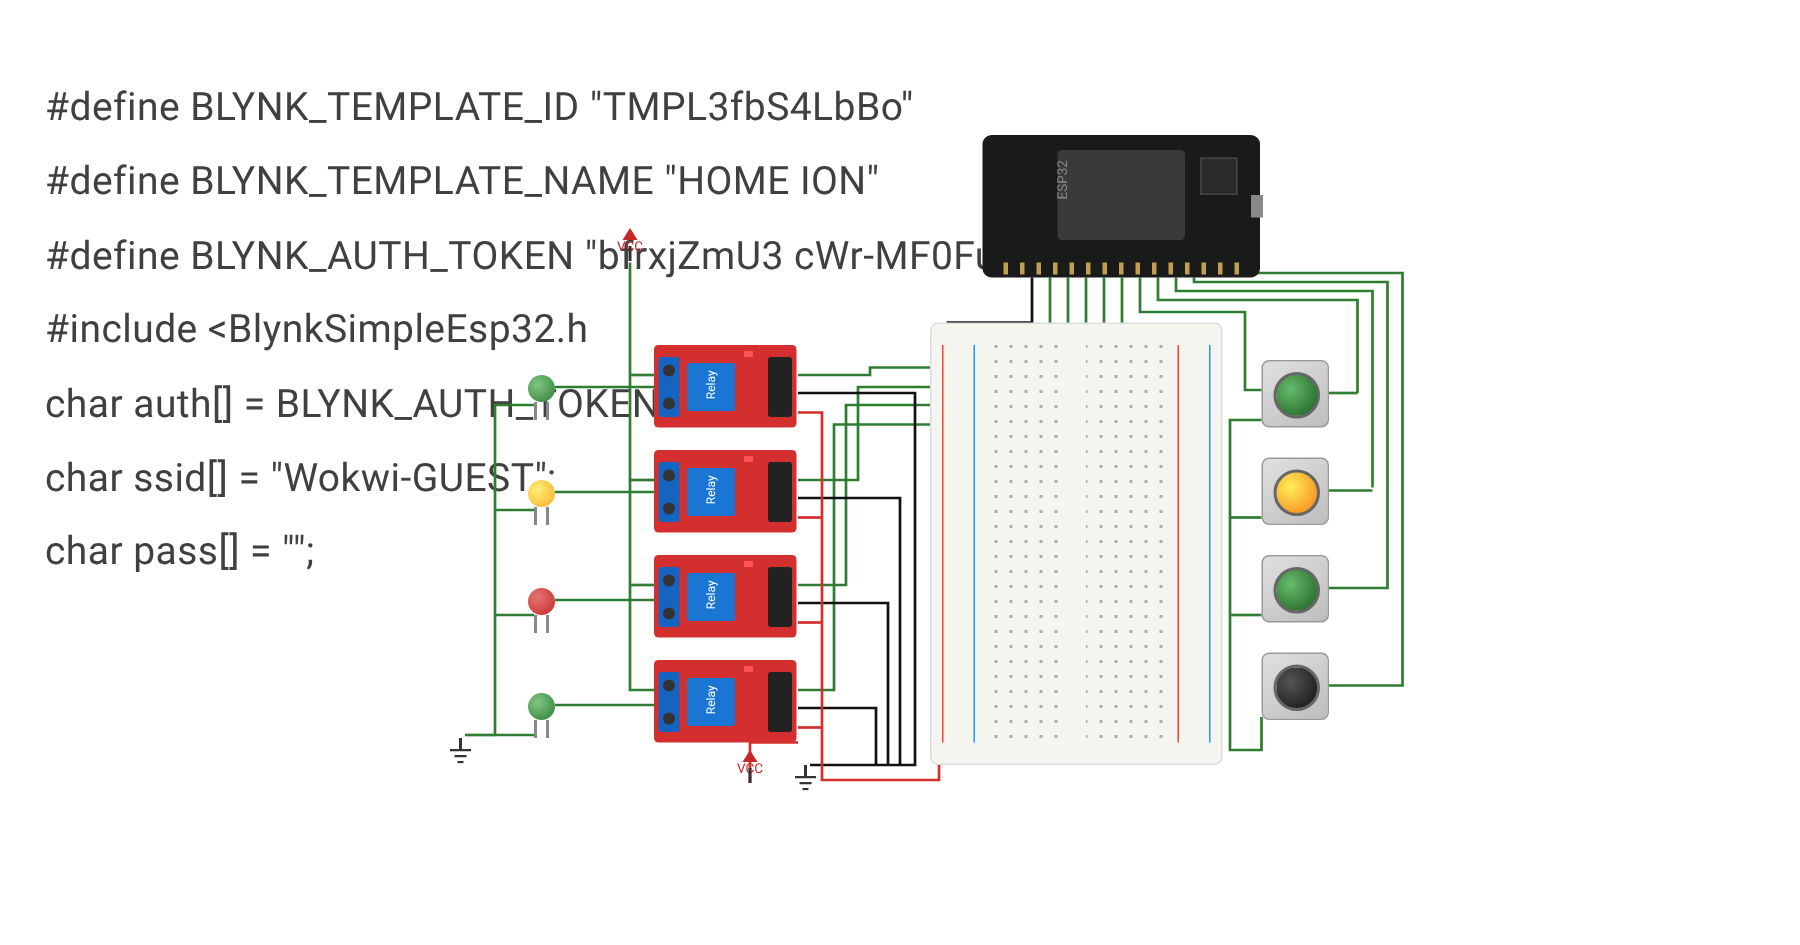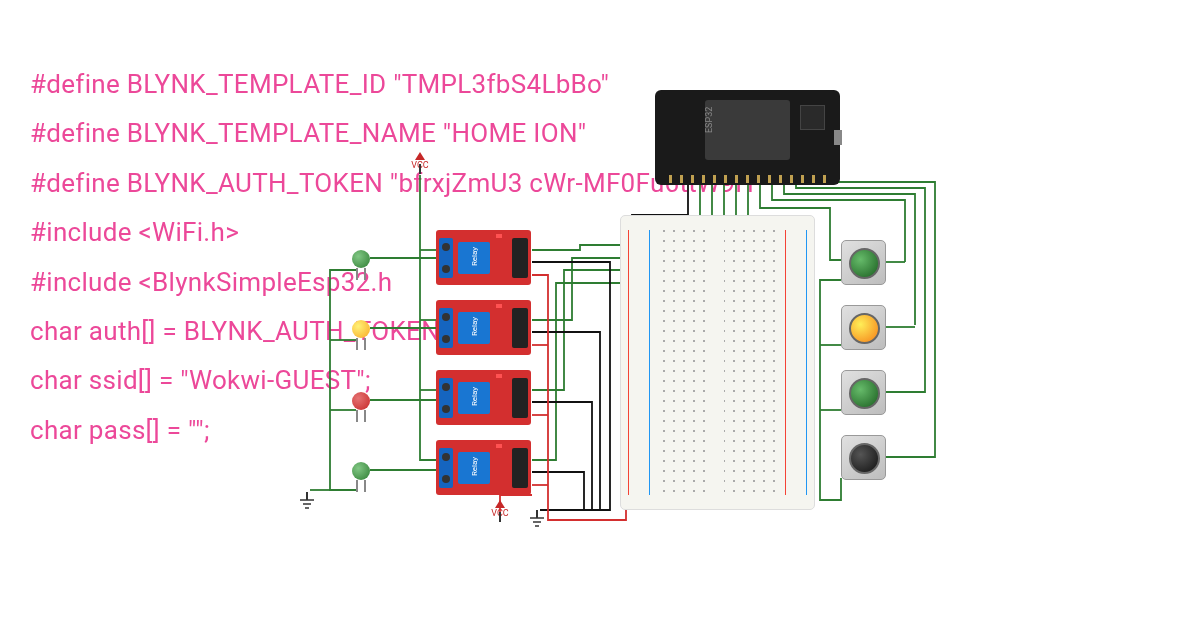--- a/index.html
+++ b/index.html
@@ -1,17 +1,17 @@
 <!DOCTYPE html>
 <html><head>
 <meta charset="utf-8">
 <style>
 * { margin: 0; padding: 0; box-sizing: border-box; }
 body { width: 1200px; height: 630px; background: #fff; font-family: 'Segoe UI', Roboto, sans-serif; position: relative; overflow: hidden; }
-.code-overlay { position: absolute; top: 60px; left: 30px; font-size: 26px; color: #ec4899; line-height: 1.9; font-weight: 400; letter-spacing: 0.3px; }
+.code-overlay { position: absolute; top: 48px; left: 30px; font-size: 26px; color: #404040; line-height: 1.9; font-weight: 400; letter-spacing: 0.3px; }
 .code-overlay div { white-space: nowrap; }
 .diagram { position: absolute; top: 0; left: 0; width: 1200px; height: 630px; }
 .esp32 { position: absolute; top: 90px; left: 655px; width: 185px; height: 95px; }
 .esp32-board { width: 100%; height: 100%; background: #1a1a1a; border-radius: 6px; position: relative; }
 .esp32-shield { position: absolute; top: 10px; left: 50px; width: 85px; height: 60px; background: #3a3a3a; border-radius: 3px; }
 .esp32-shield::before { content: 'ESP32'; position: absolute; color: #888; font-size: 9px; top: 28px; left: 4px; transform: rotate(-90deg); transform-origin: left center; }
 .esp32-chip { position: absolute; top: 15px; right: 15px; width: 25px; height: 25px; background: #2a2a2a; border: 1px solid #444; }
 .esp32-usb { position: absolute; top: 40px; right: -2px; width: 8px; height: 15px; background: #888; }
 .esp32-pins { position: absolute; bottom: 2px; left: 10px; right: 10px; height: 8px; display: flex; justify-content: space-around; }
 .esp32-pins span { width: 3px; height: 8px; background: #c0a050; }
@@ -73,21 +73,20 @@
 .w-red { stroke: #d32f2f; }
 </style>
 </head>
 <body>
 
 <div class="code-overlay">
   <div>#define BLYNK_TEMPLATE_ID "TMPL3fbS4LbBo"</div>
   <div>#define BLYNK_TEMPLATE_NAME "HOME                     ION"</div>
   <div>#define BLYNK_AUTH_TOKEN "bfrxjZmU3              cWr-MF0Fu6ttW9H"</div>
   <div></div>
-  <div>#include &lt;WiFi.h&gt;</div>
   <div>#include &lt;BlynkSimpleEsp32.h</div>
   <div></div>
   <div>char auth[] = BLYNK_AUTH_TOKEN;</div>
   <div></div>
   <div>char ssid[] = "Wokwi-GUEST";</div>
   <div>char pass[] = "";</div>
 </div>
 
 <div class="diagram">
 

